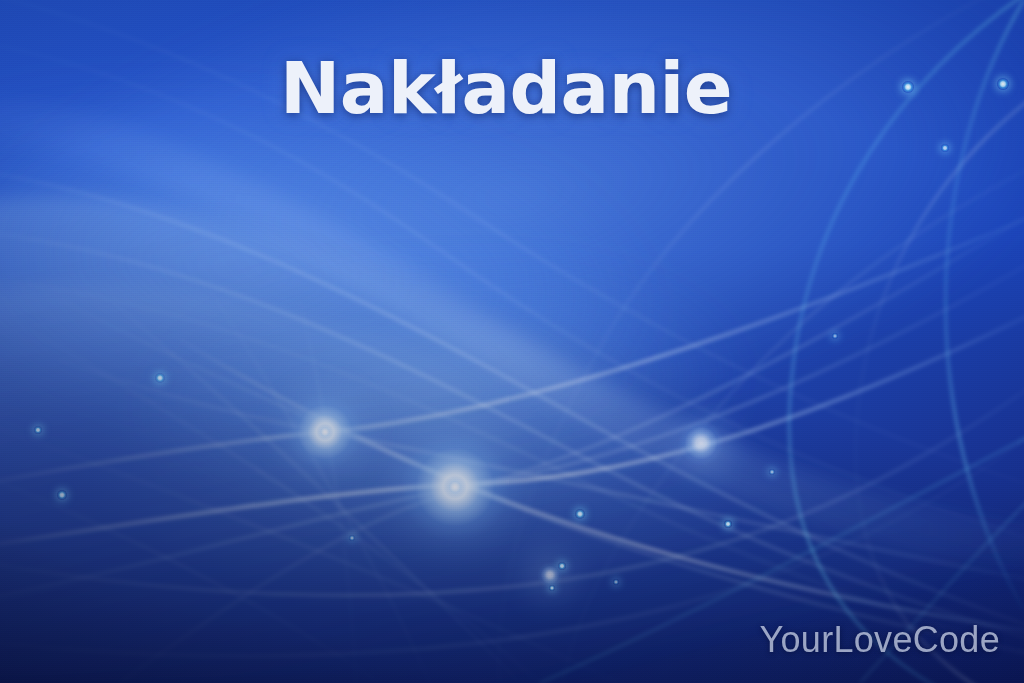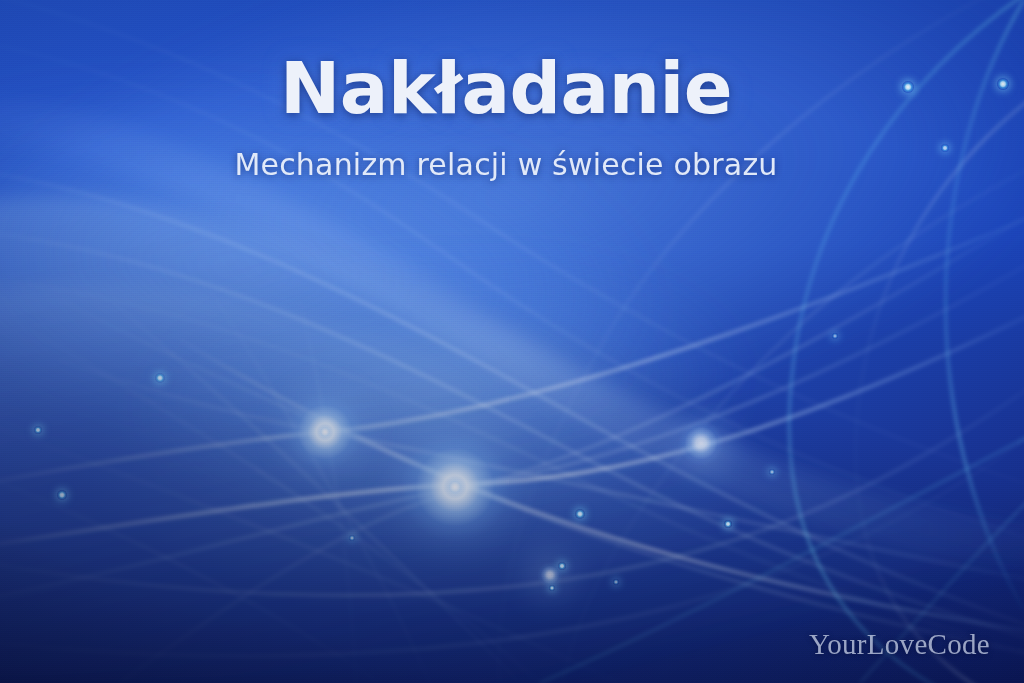--- a/index.html
+++ b/index.html
@@ -141,24 +141,24 @@
     font-size: 30px;
     font-weight: normal;
     line-height: 1.15;
     letter-spacing: 0.2px;
     color: rgba(238,243,253,0.93);
     text-shadow: 0 1px 7px rgba(8,24,88,0.5);
   }
 
   .watermark {
     position: absolute;
-    right: 34px;
+    right: 24px;
     bottom: 22px;
-    font-family: Liberation Serif, serif;
-    font-size: 29px;
+    font-family: Liberation Sans, sans-serif;
+    font-size: 36px;
     font-weight: normal;
     letter-spacing: 0.3px;
     color: rgba(196,205,228,0.78);
     text-shadow: 0 1px 5px rgba(4,10,48,0.6);
     z-index: 10;
     user-select: none;
   }
 </style>
 </head>
 <body>
@@ -277,18 +277,17 @@
     <div class="particle" style="left:769px; top:469px; width:6px;  height:6px; opacity:0.7;"></div>
     <div class="particle" style="left:613px; top:579px; width:6px;  height:6px; opacity:0.7;"></div>
     <div class="particle" style="left:832px; top:333px; width:6px;  height:6px; opacity:0.6;"></div>
   </div>
 
   <div class="layer vignette"></div>
   <div class="layer texture"></div>
 
   <div class="title-block">
     <h1 class="slide-title">Nakładanie</h1>
-    <p class="slide-subtitle">Mechanizm relacji w świecie obrazu</p>
   </div>
 
   <div class="watermark">YourLoveCode</div>
 
 </div>
 
 </body></html>

